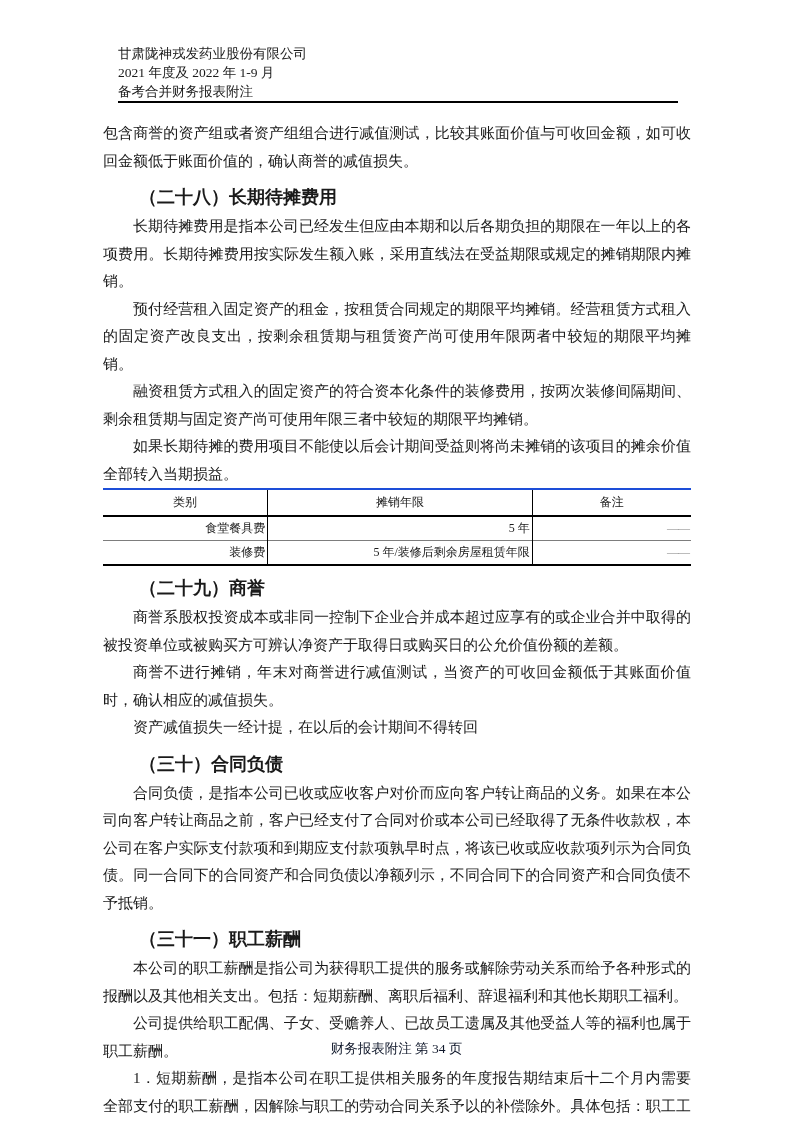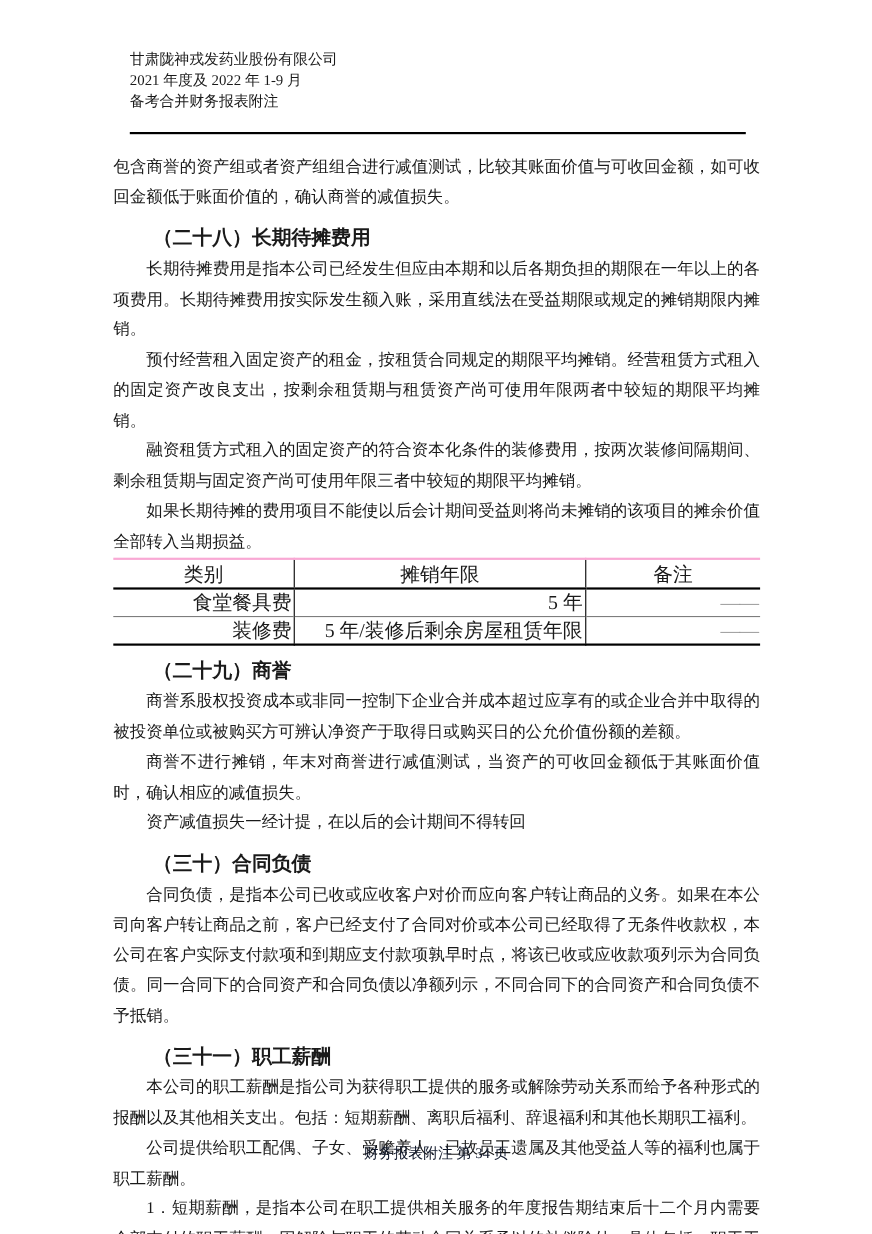--- a/index.html
+++ b/index.html
@@ -31,21 +31,21 @@
     background: #ffffff;
   }
   .content {
     position: absolute;
     left: 103px;
     top: 44px;
     width: 588px;
   }
   .doc-header {
     margin: 0 13px 17px 15px;
-    padding-bottom: 19px;
+    padding-bottom: 0;
     border-bottom: 2px solid #000000;
     font-size: 13.5px;
     line-height: 19px;
   }
   .doc-header div { white-space: nowrap; }
 
   p.body-text {
     margin: 0;
     font-size: 15px;
     line-height: 27.5px;
@@ -60,23 +60,23 @@
     font-size: 18px;
     line-height: 23px;
     font-weight: bold;
     text-indent: 2em;
   }
 
   table.fee-table {
     width: 100%;
     border-collapse: collapse;
     margin: 0;
-    border-top: 2px solid #f9a8d4;
+    border-top: 2px solid #1d4ed8;
     border-bottom: 2px solid #000000;
-    font-size: 18px;
+    font-size: 12px;
     color: #1a1a1a;
   }
   table.fee-table th {
     font-weight: normal;
     text-align: center;
     height: 25px;
     border-bottom: 2px solid #000000;
     padding: 0 2px;
   }
   table.fee-table td {

